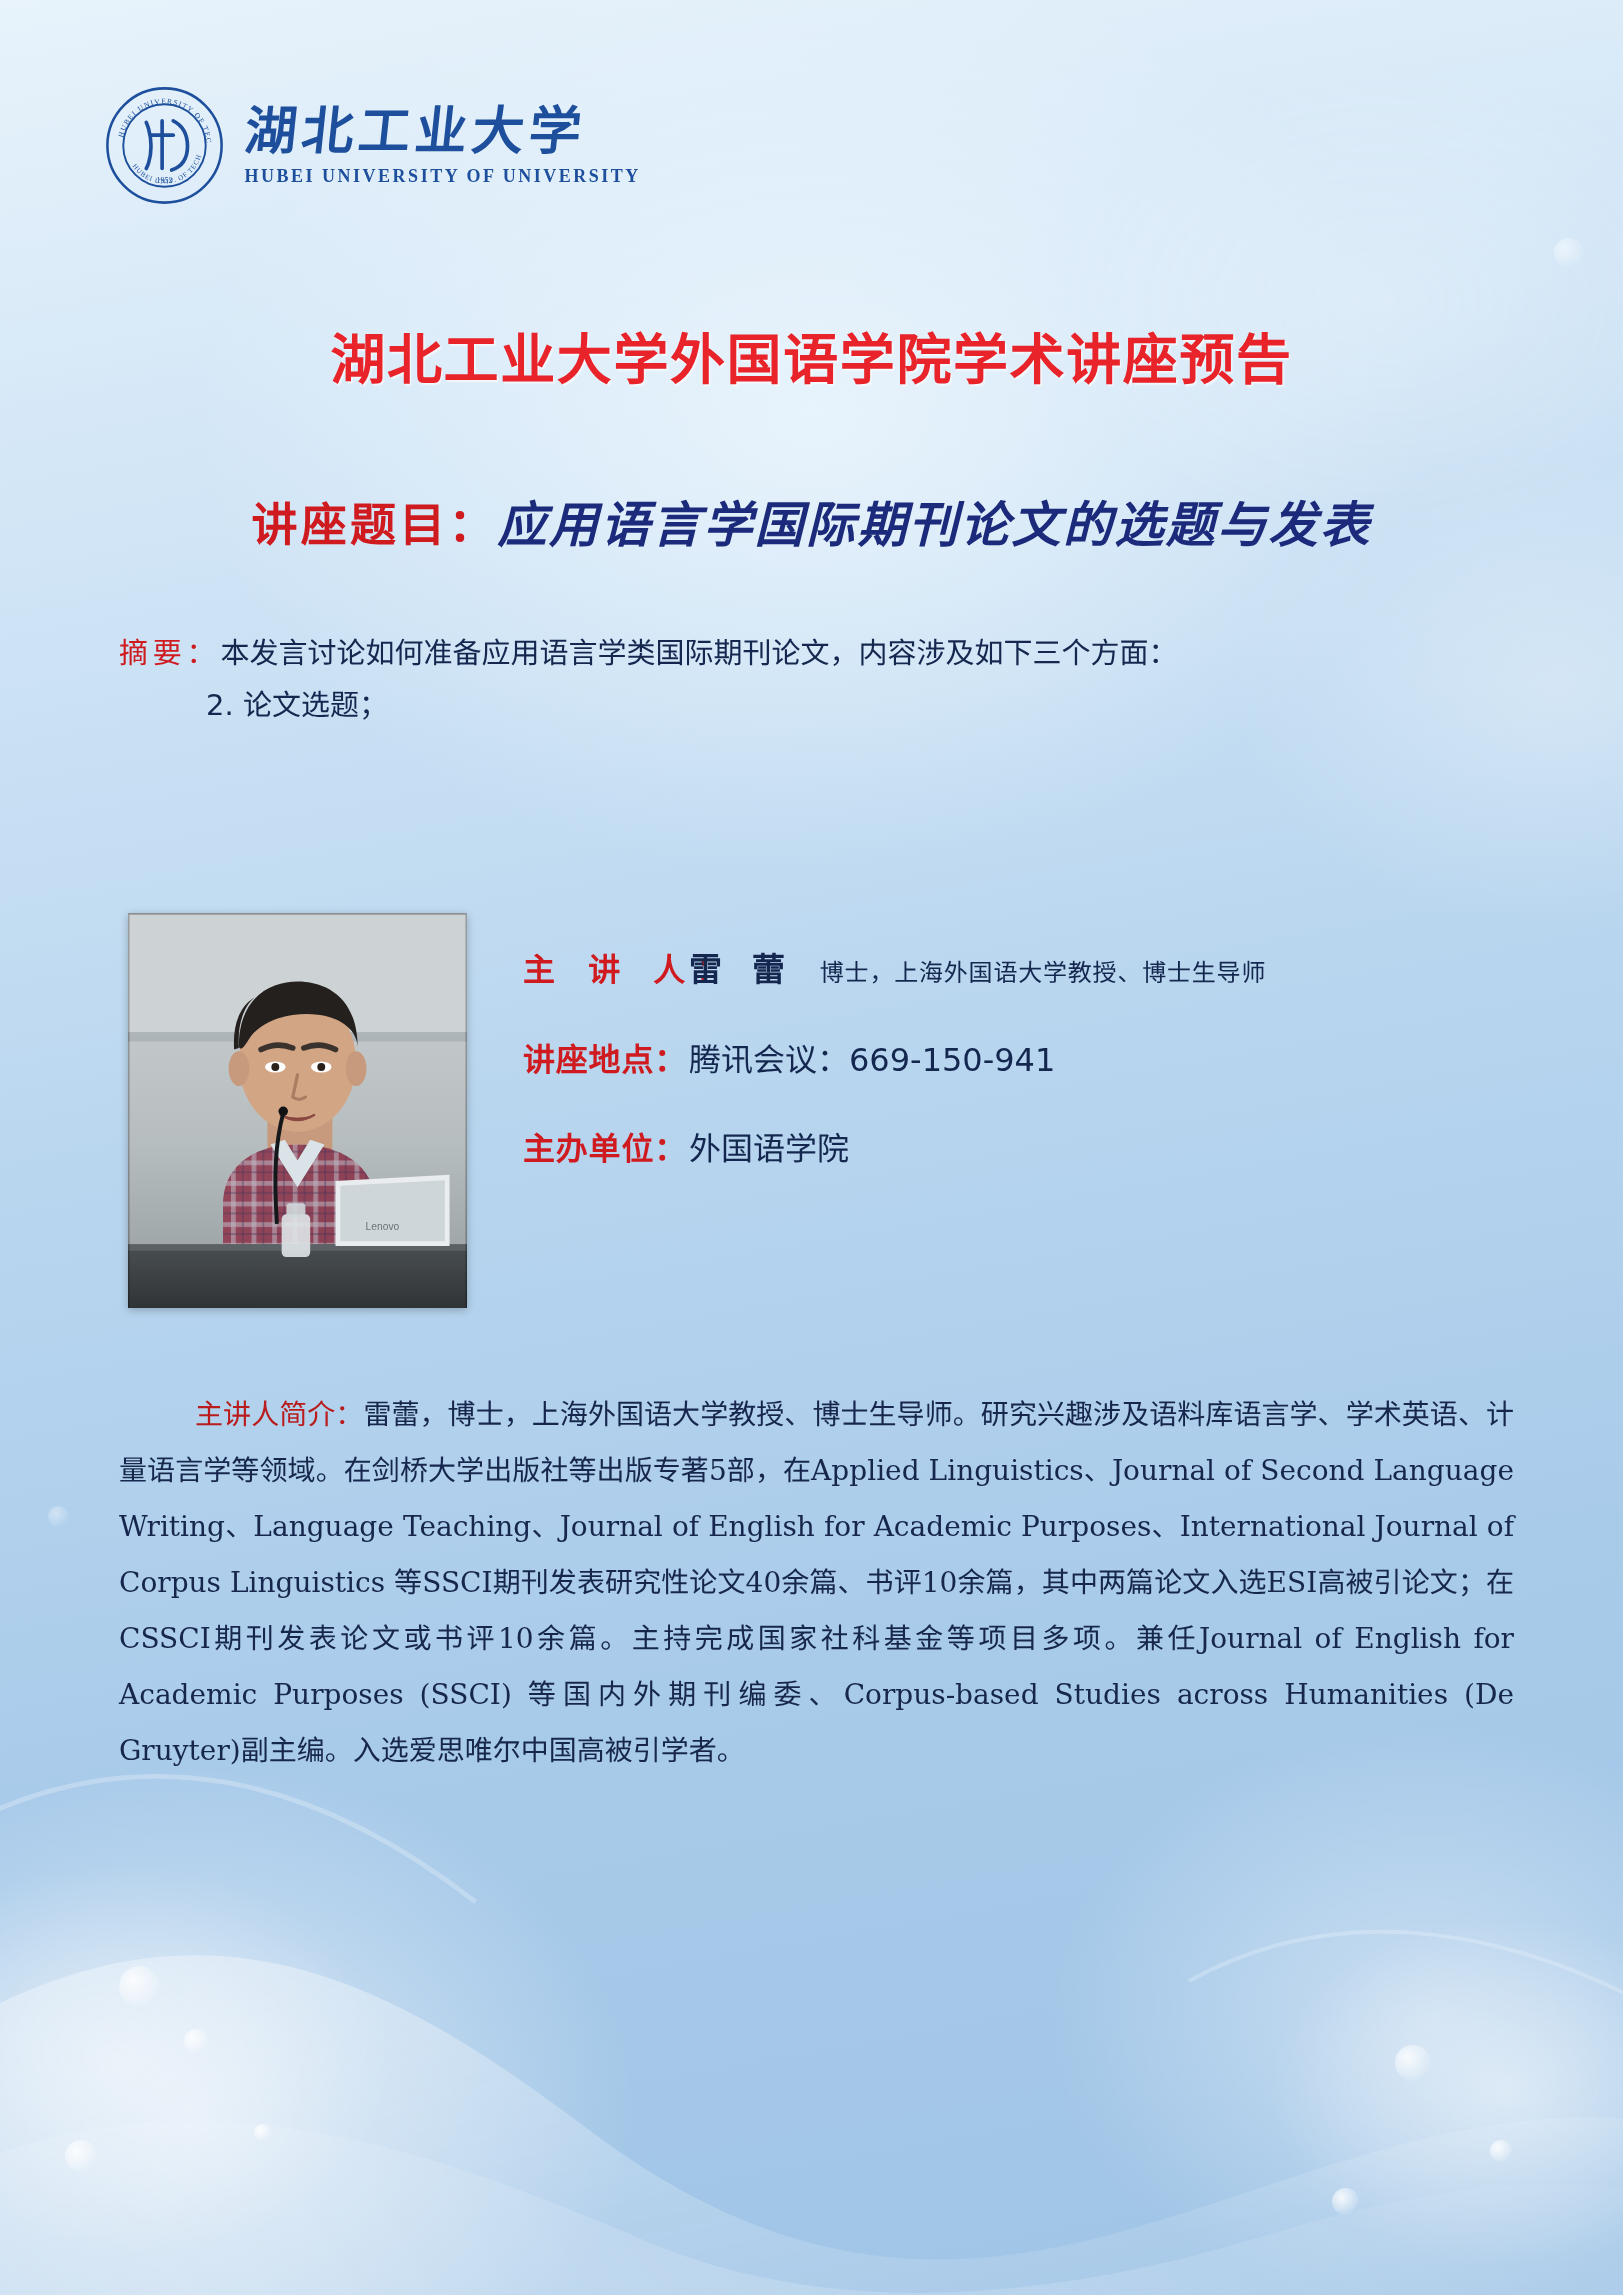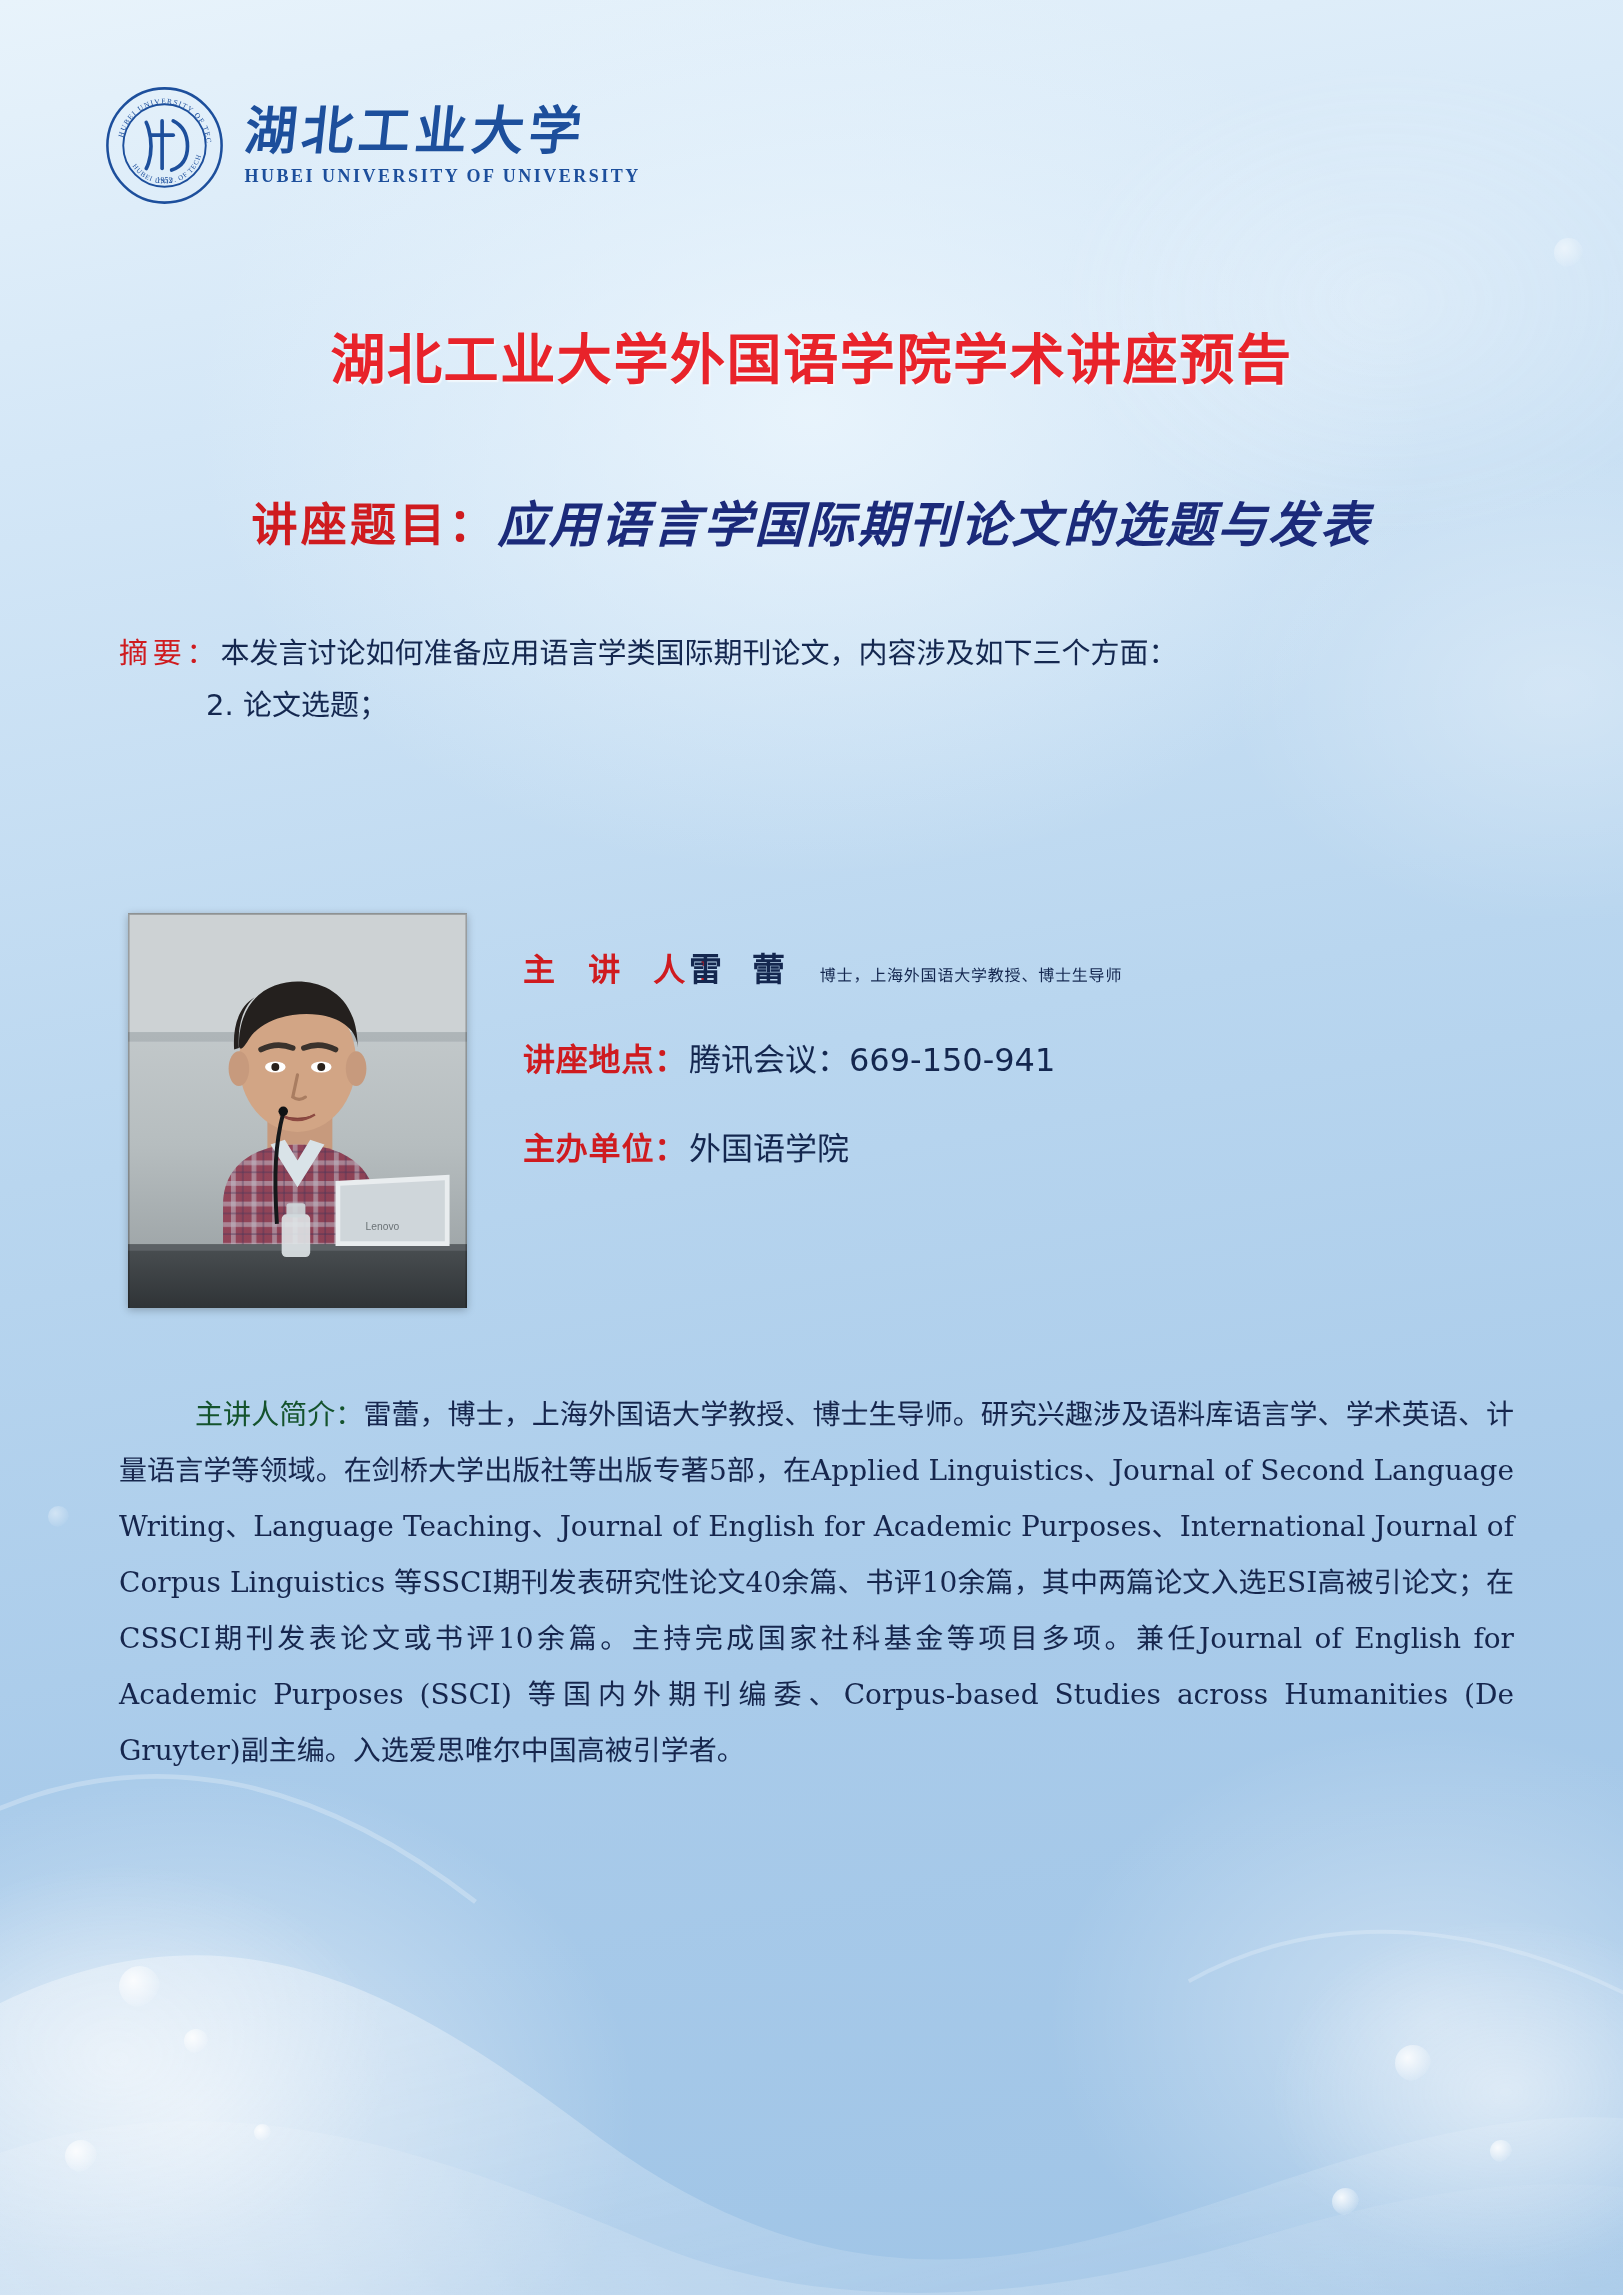--- a/index.html
+++ b/index.html
@@ -197,40 +197,40 @@
   .speaker-name {
     font-family: "DejaVu Serif", serif;
     font-weight: bold;
     font-size: 33px;
     color: #14274f;
     letter-spacing: 30px;
     margin-right: 4.8px;
   }
   .speaker-title {
     font-family: "DejaVu Serif", serif;
-    font-size: 16px;
+    font-size: 24px;
     color: #14274f;
     letter-spacing: 0.8px;
   }
 
   
   .bio {
     position: absolute;
     left: 119px;
     top: 1387px;
     width: 1395px;
     font-family: "DejaVu Serif", serif;
     font-size: 28px;
     line-height: 2.0;
     color: #16264d;
     text-align: justify;
     text-indent: 76px;
   }
   .bio-label {
-    color: #14532d;
+    color: #b91c1c;
     font-family: "DejaVu Sans", sans-serif;
     font-weight: normal;
   }
 </style>
 </head>
 <body>
 
 <div class="bg"></div>
 
 <svg class="bg-swirl" width="1623" height="2295" viewBox="0 0 2048 2896" preserveAspectRatio="none">

